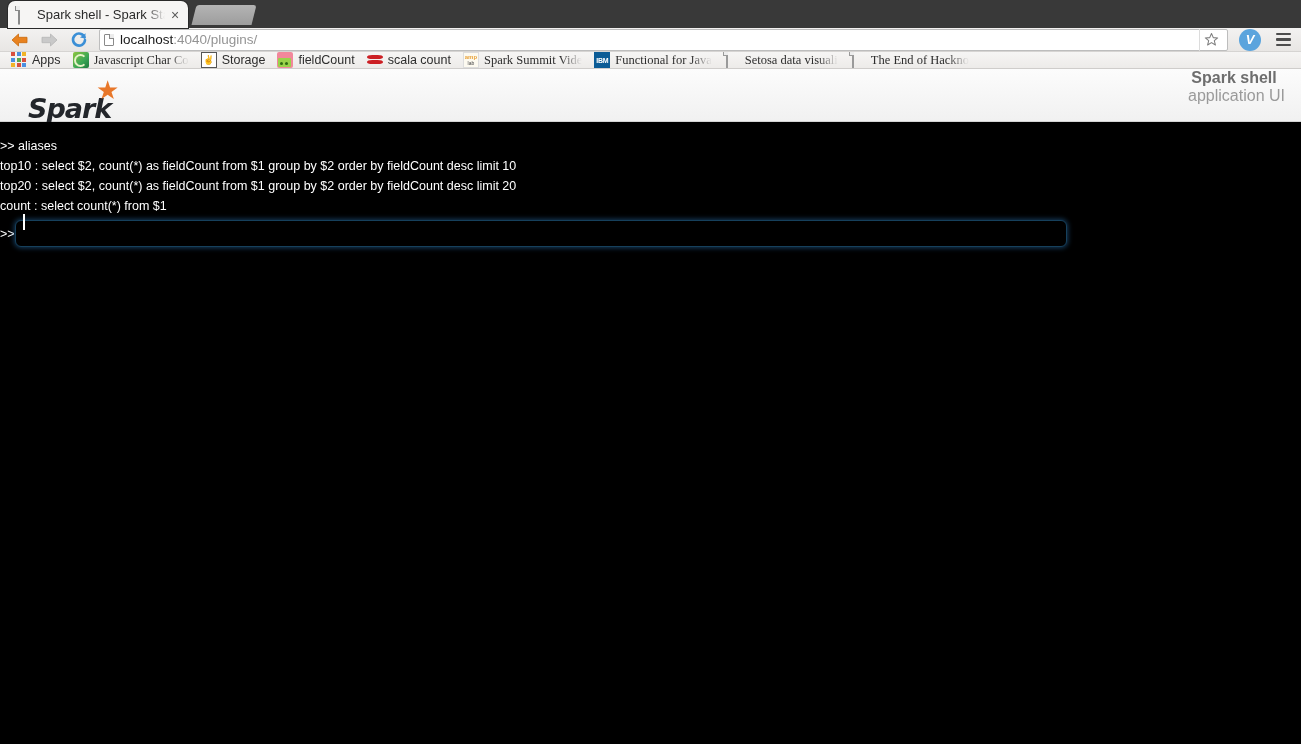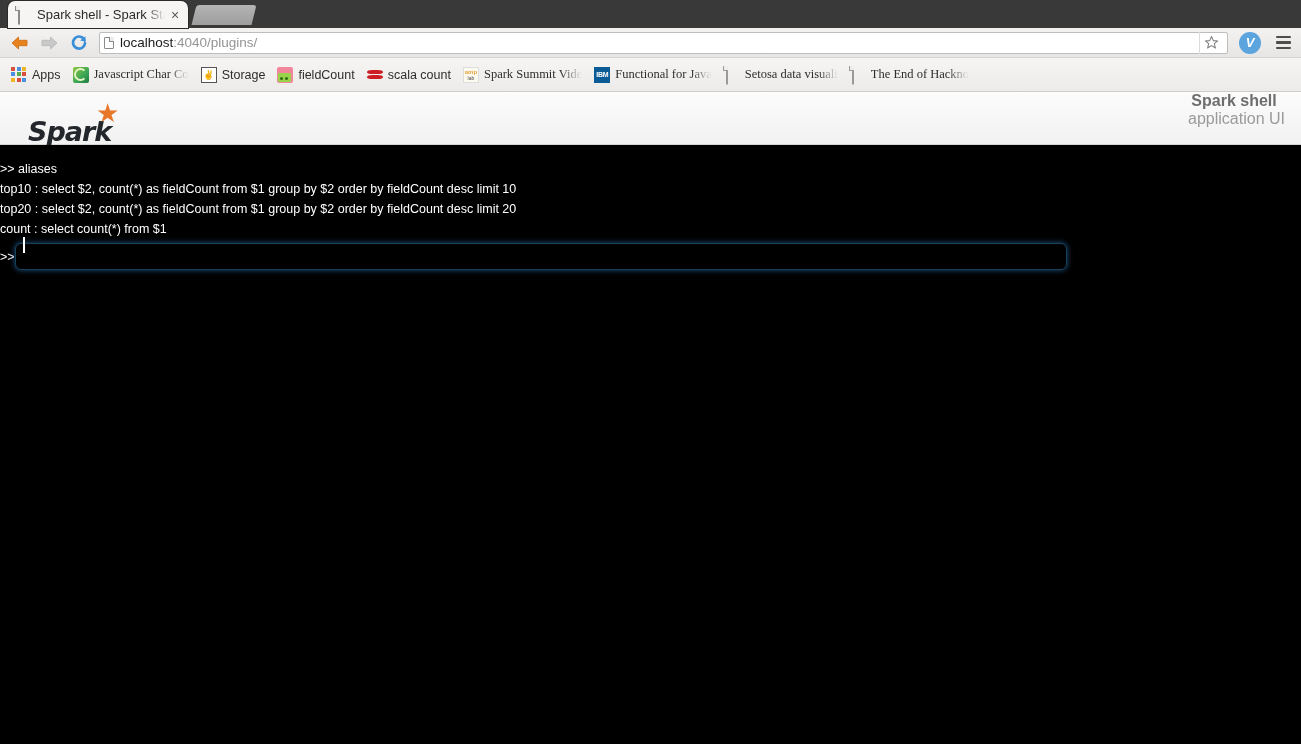--- a/index.html
+++ b/index.html
@@ -79,21 +79,21 @@
     margin-left: 6px;
     margin-bottom: 3px;
     border-top-left-radius: 3px;
     border-top-right-radius: 3px;
     transform: skewX(-14deg);
     cursor: pointer;
   }
 
   
   .toolbar {
-    height: 30px;
+    height: 24px;
     background: linear-gradient(#f3f2f1, #e8e6e4);
     border-bottom: 1px solid #d6d4d2;
     display: flex;
     align-items: center;
     padding: 0 6px;
     gap: 4px;
   }
   .nav-btn {
     width: 26px; height: 26px;
     display: flex; align-items: center; justify-content: center;
@@ -144,21 +144,21 @@
   }
   .menu-btn span {
     display: block;
     width: 15px; height: 2.5px;
     background: #4d4d4d;
     border-radius: 1px;
   }
 
   
   .bookmarks {
-    height: 34px;
+    height: 17px;
     background: linear-gradient(#f6f5f4, #edebe9);
     border-bottom: 1px solid #cfcdcb;
     display: flex;
     align-items: center;
     padding: 0 6px;
     gap: 2px;
     overflow: hidden;
   }
   .bm {
     display: flex;

